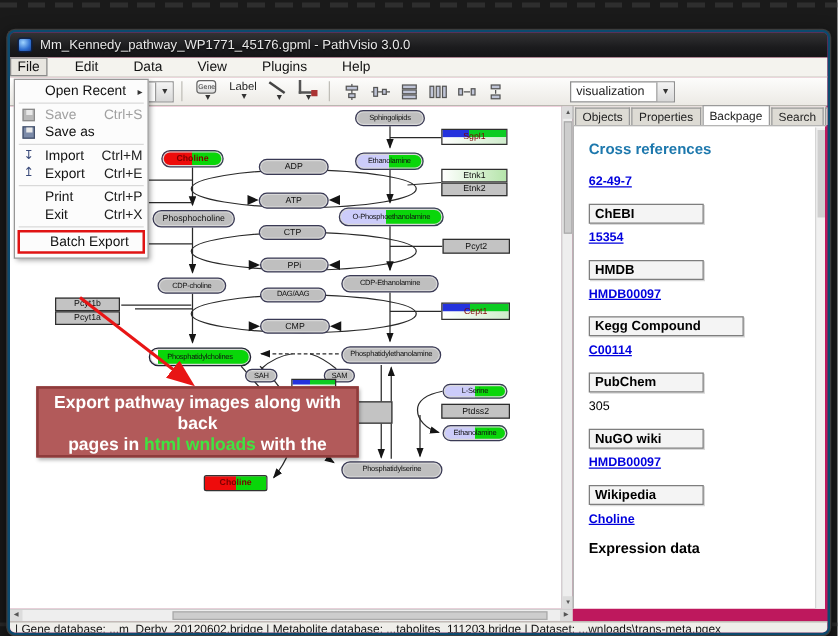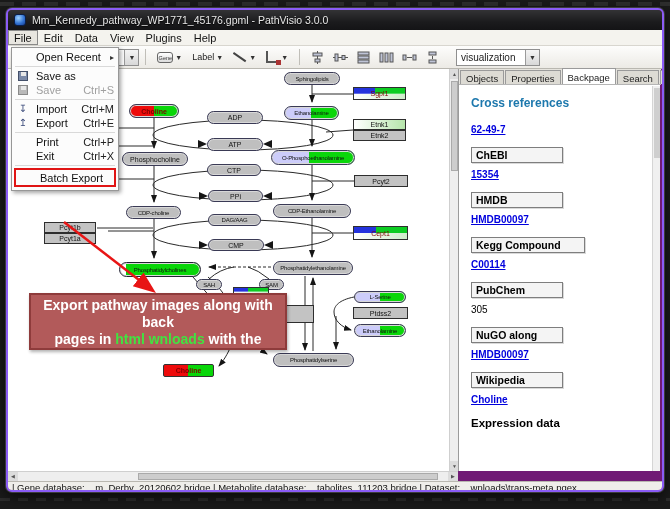--- a/index.html
+++ b/index.html
@@ -3,48 +3,48 @@
 <meta charset="utf-8">
 <style>
   * { margin:0; padding:0; box-sizing:border-box; }
   html,body { width:670px; height:509px; }
   body { background:#1a1a1a; font-family:"Liberation Sans", sans-serif; position:relative; overflow:hidden; }
   .bg-dash-top { position:absolute; left:0; top:2px; width:670px; height:4px;
     background:repeating-linear-gradient(90deg,#2e2e2e 0 14px,#1a1a1a 14px 22px); }
   .bg-dash-bottom { position:absolute; left:0; top:498px; width:670px; height:3px;
     background:repeating-linear-gradient(90deg,#2c2c2c 0 10px,#1a1a1a 10px 18px); }
 
-  .window { position:absolute; left:6px; top:8px; width:658px; height:484px;
-    background:#701a75; border:2px solid #8b5cf6; border-radius:6px;
+  .window { position:absolute; left:6px; top:24px; width:658px; height:484px;
+    background:#be185d; border:2px solid #0c4a6e; border-radius:6px;
     box-shadow:0 0 0 1px #3c3c3c, 0 4px 14px rgba(0,0,0,.7); overflow:hidden; }
 
   
   .titlebar { position:absolute; left:0; top:0; width:654px; height:20px;
     background:linear-gradient(#333335,#1b1b1d 60%,#141416); display:flex; align-items:center; padding-left:6px; }
   .app-icon { width:12px; height:12px; border-radius:3px; margin-right:6px;
     background:radial-gradient(circle at 35% 30%, #9fd4ff, #2f6fd0 60%, #1a3f8f); border:1px solid #0a1f4a; }
   .title-text { color:#e8e8e8; font-size:10.5px; text-shadow:0 1px 1px #000; white-space:nowrap; }
 
   
   .menubar { position:absolute; left:0; top:20px; width:654px; height:16px; background:#f4f3ee;
-    border-bottom:1px solid #d8d6cf; display:flex; align-items:center; font-size:11px; color:#111; }
+    border-bottom:1px solid #d8d6cf; display:flex; align-items:center; font-size:11px; color:#111;gap:16px; }
   .menu-item { padding:1px 6px; height:15px; line-height:14px; }
   .menu-item.active { background:#e8e6e0; border:1px solid #8a8a8a; padding:0 5px; }
 
   
   .toolbar { position:absolute; left:0; top:36px; width:654px; height:23px;
     background:linear-gradient(#fdfdfc,#eceae5); border-bottom:1px solid #b9b7b0;
     display:flex; align-items:center; font-size:10px; color:#222; }
   .tb-zoom-label { margin-left:8px; margin-right:3px; }
   .tb-combo { height:17px; background:#fff; border:1px solid #8f8f8f; display:flex; align-items:center;
     font-size:10px; padding-left:4px; position:relative; }
   .tb-combo .caret-btn { margin-left:auto; width:14px; height:15px; background:linear-gradient(#f4f4f4,#d8d8d8);
     border-left:1px solid #9a9a9a; display:flex; align-items:center; justify-content:center; font-size:7px; color:#333; }
   .tb-sep { width:1px; height:16px; background:#c0beb8; margin:0 6px; }
-  .tb-btn { display:flex; align-items:center; margin:0 3px; height:18px; padding:0 2px; }
+  .tb-btn { display:flex; align-items:center; margin:0 3px; height:18px; padding:0 2px;flex-direction:column; }
   .tb-caret { font-size:7px; color:#333; margin-left:2px; }
   .gene-glyph { width:16px; height:11px; border:1px solid #666; border-radius:3px;
     background:linear-gradient(#fff,#dcdcdc); font-size:5.5px; line-height:10px; text-align:center; color:#333; }
   .line-glyph { width:14px; height:12px; position:relative; }
   .line-glyph::before { content:""; position:absolute; left:1px; top:1px; width:15px; height:1.5px;
     background:#444; transform:rotate(35deg); transform-origin:left top; }
   .conn-glyph { width:13px; height:12px; border-left:2px solid #555; border-bottom:2px solid #555; position:relative; }
   .conn-glyph::after { content:""; position:absolute; right:-2px; bottom:-4px; width:5px; height:5px; background:#a33; }
   .mini-icon { width:15px; height:13px; margin:0 4px; }
   .vis-combo { position:absolute; left:448px; top:3px; width:84px; }
@@ -73,21 +73,21 @@
 
   
   .panel { position:absolute; left:450px; top:59px; width:202px; height:402px; background:#ffffff; border-left:1px solid #9a9a9a; }
   .tabs { position:absolute; left:0; top:0; width:202px; height:16px; background:#e6e4de; display:flex; align-items:flex-end; font-size:9.5px; color:#222; border-bottom:1px solid #b5b5b5;}
   .tab { padding:2px 5px 1px; border:1px solid #9a9a9a; border-bottom:none; background:#dddbd4; margin-left:1px; height:14px; line-height:12px; white-space:nowrap;}
   .tab.sel { background:#ffffff; height:16px; line-height:14px; font-weight:normal; }
   .panel-body { position:absolute; left:0; top:17px; width:194px; height:385px; overflow:hidden; padding:10px 0 0 12px; }
   .xref-heading { color:#1d78ad; font-weight:bold; font-size:12px; margin-bottom:14px; }
   .xref-box { width:92px; height:16px; border:1px solid #7e7e7e; background:#f4f4f4; font-weight:bold; font-size:10.5px;
     line-height:14px; padding-left:4px; color:#000; box-shadow:1px 1px 0 #d9d9d9; margin-bottom:6px; }
-  .xref-box.wide { width:114px; }
+  .xref-box.wide { width:124px; }
   .xref-val { font-size:10px; margin-bottom:12px; }
   .xref-val a { color:#0000dd; font-weight:bold; text-decoration:underline; }
   .xref-val.plain { color:#000; }
   .expr-heading { font-weight:bold; font-size:11.5px; color:#000; margin-top:6px; }
   .panel-scroll { position:absolute; right:0; top:17px; width:8px; height:385px; background:#f0f0f0; border-left:1px solid #d5d5d5; }
   .panel-scroll .thumb { position:absolute; left:1px; top:2px; width:6px; height:70px; background:#cfcfcf; }
 
   
   .hscroll { position:absolute; left:0; top:461px; width:450px; height:10px; background:#eeeeee; border-top:1px solid #cfcfcf; }
   .hscroll .arr { position:absolute; top:0; width:10px; height:9px; background:#dcdcdc; color:#555; font-size:5px; text-align:center; line-height:9px; }
@@ -302,21 +302,21 @@
       <div class="xref-heading">Cross references</div>
       <div class="xref-val"><a href="#">62-49-7</a></div>
       <div class="xref-box">ChEBI</div>
       <div class="xref-val"><a href="#">15354</a></div>
       <div class="xref-box">HMDB</div>
       <div class="xref-val"><a href="#">HMDB00097</a></div>
       <div class="xref-box wide">Kegg Compound</div>
       <div class="xref-val"><a href="#">C00114</a></div>
       <div class="xref-box">PubChem</div>
       <div class="xref-val plain">305</div>
-      <div class="xref-box">NuGO along</div>
+      <div class="xref-box">NuGO wiki</div>
       <div class="xref-val"><a href="#">HMDB00097</a></div>
       <div class="xref-box">Wikipedia</div>
       <div class="xref-val"><a href="#">Choline</a></div>
       <div class="expr-heading">Expression data</div>
     </div>
     <div class="panel-scroll">
       <div class="thumb"></div>
     </div>
   </div>
 
@@ -335,33 +335,33 @@
     <div><span>pages in </span><span class="hl">html wnloads</span><span> with the</span></div>
   </div>
 
   <div class="filemenu">
     <div class="fm-item">
       <span class="fm-icon"></span>
       <span class="fm-label">Open Recent</span>
       <span class="fm-sub">▸</span>
     </div>
     <div class="fm-sep"></div>
-    <div class="fm-item">
-      <span class="fm-icon">
-          <span class="ic-floppy"></span>
-        </span>
-      <span class="fm-label">Save as</span>
-      <span class="fm-short"></span>
-    </div>
     <div class="fm-item disabled">
       <span class="fm-icon">
           <span class="ic-floppy gray"></span>
         </span>
       <span class="fm-label">Save</span>
       <span class="fm-short">Ctrl+S</span>
+    </div>
+    <div class="fm-item">
+      <span class="fm-icon">
+          <span class="ic-floppy"></span>
+        </span>
+      <span class="fm-label">Save as</span>
+      <span class="fm-short"></span>
     </div>
     <div class="fm-sep"></div>
     <div class="fm-item">
       <span class="fm-icon">
           <span class="ic-arrow">↧</span>
         </span>
       <span class="fm-label">Import</span>
       <span class="fm-short">Ctrl+M</span>
     </div>
     <div class="fm-item">

